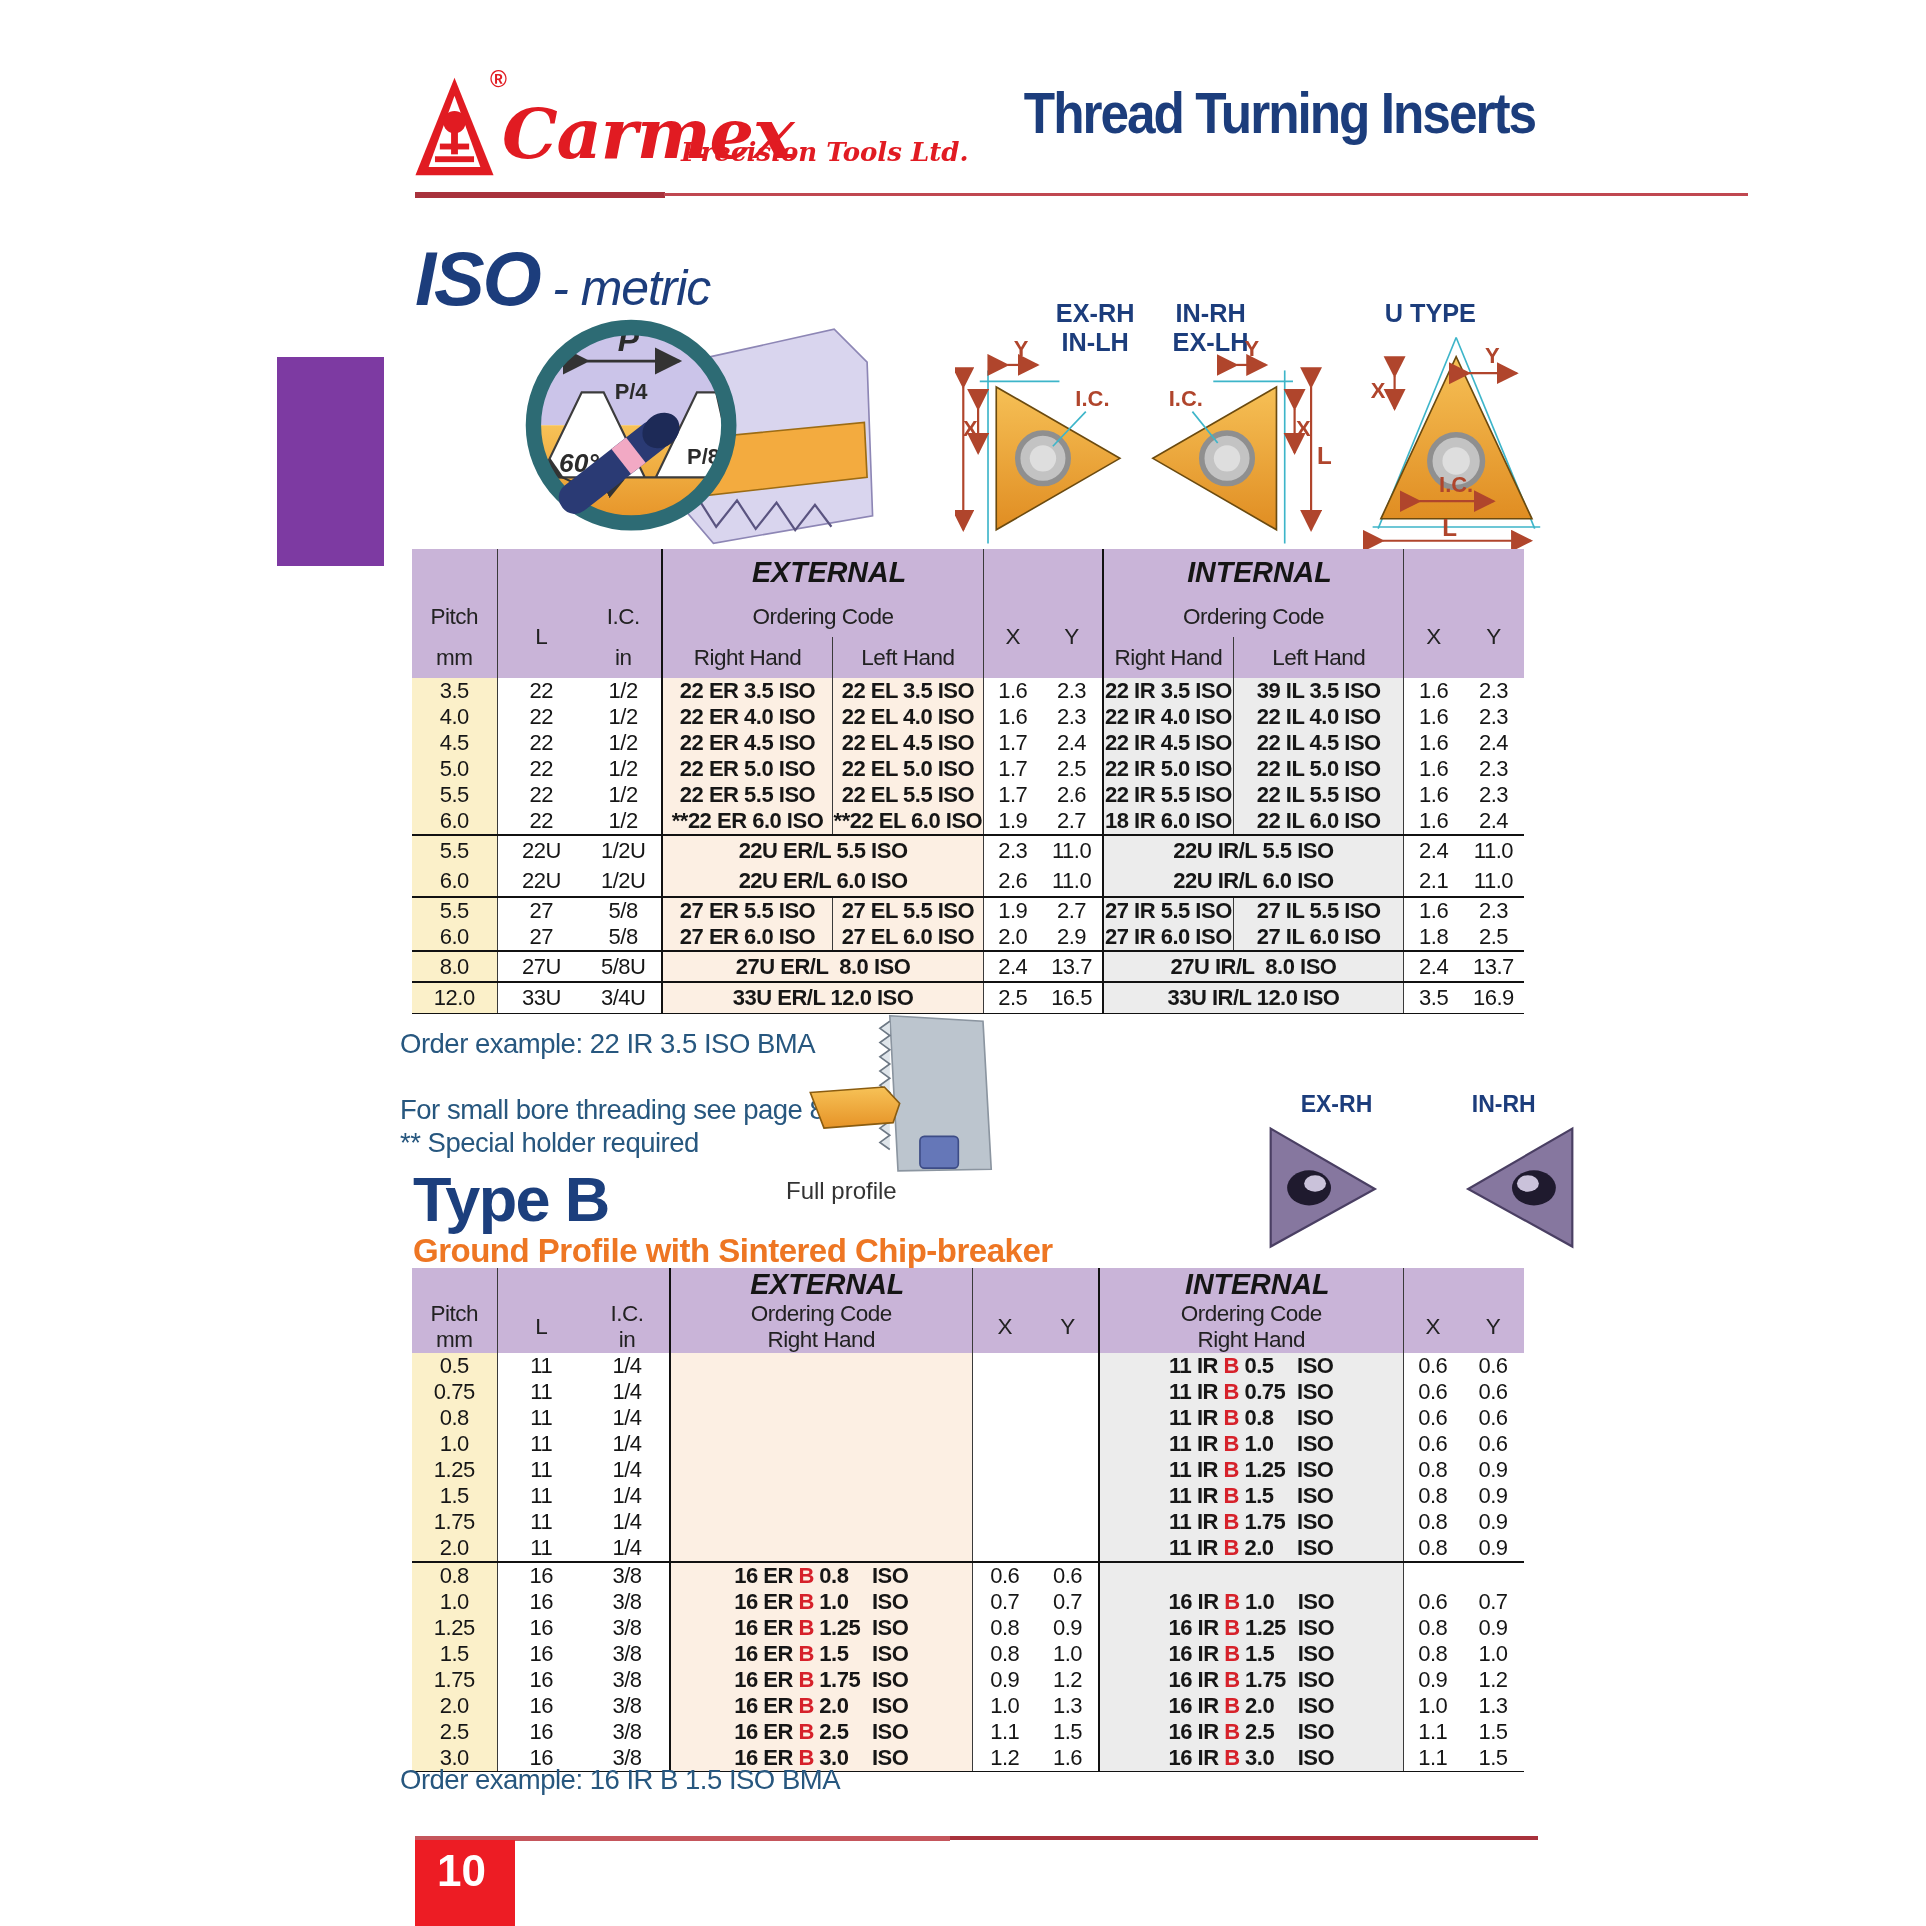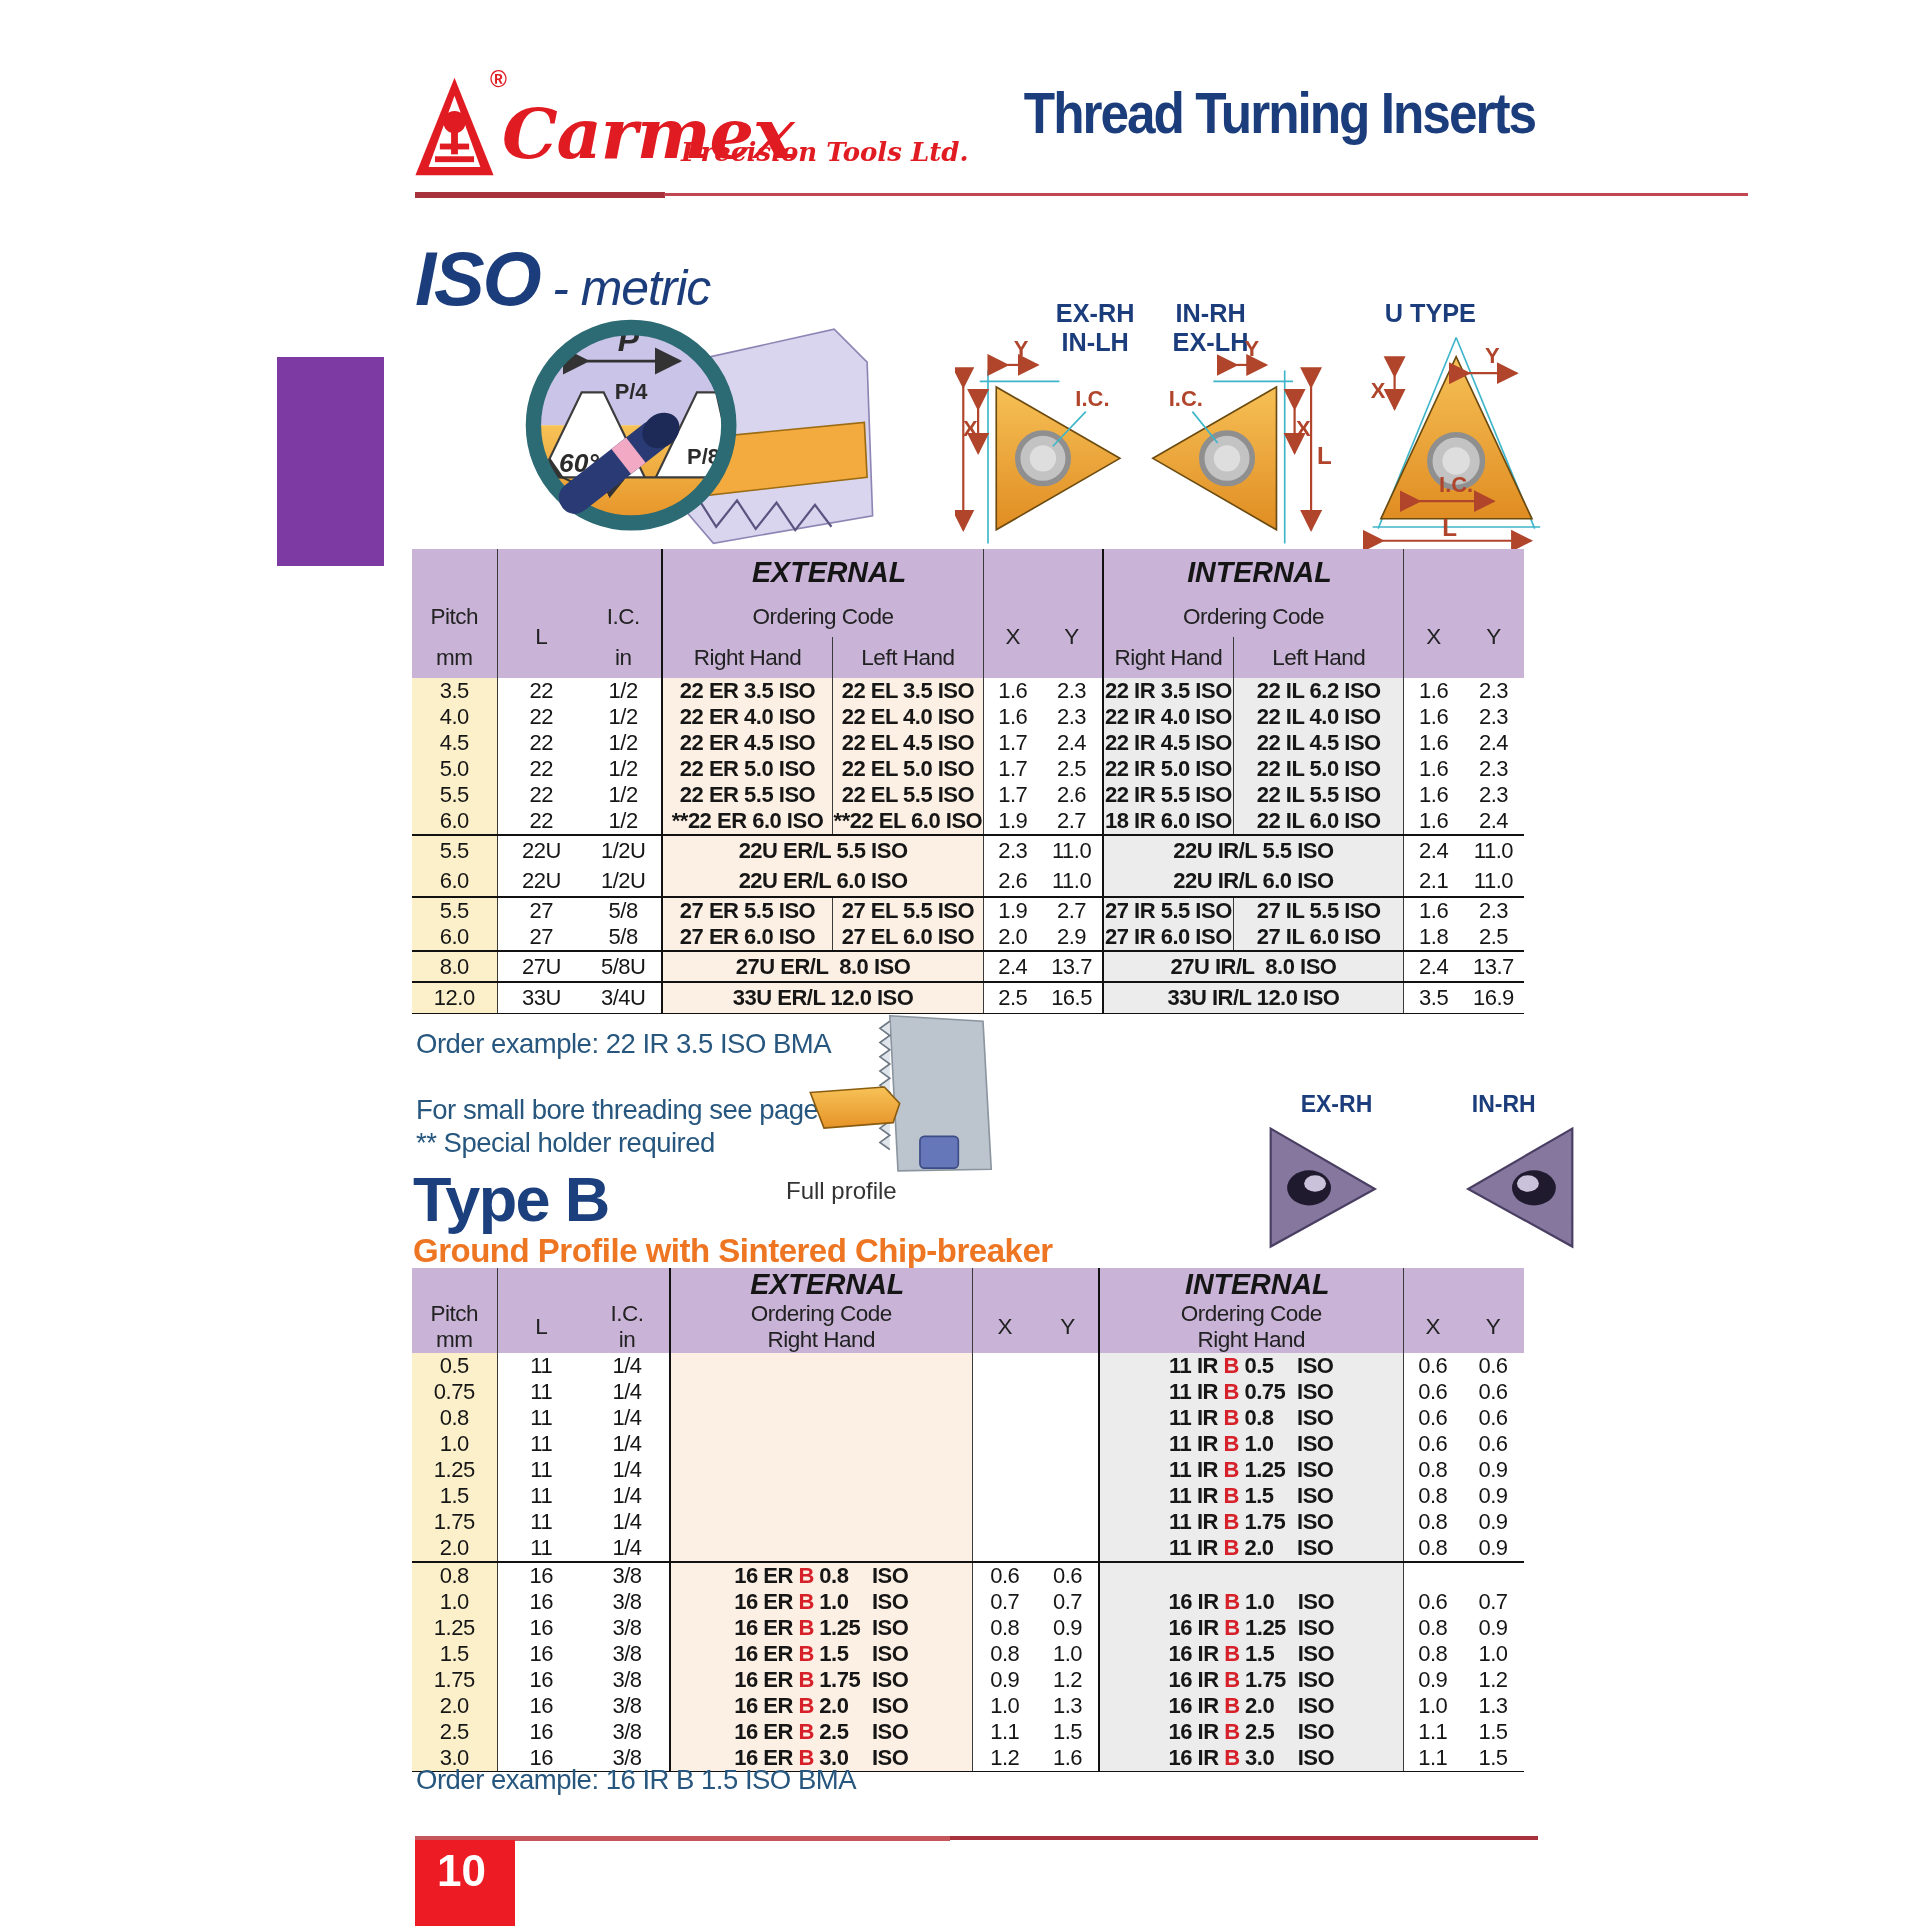--- a/index.html
+++ b/index.html
@@ -14,21 +14,21 @@
   .title{position:absolute;right:391px;top:80px;font-size:57px;font-weight:bold;color:#1c3d7c;
          letter-spacing:-2.2px;transform:scaleX(.9);transform-origin:right center;white-space:nowrap;}
   .rule-a{position:absolute;left:415px;top:192px;width:250px;height:5.5px;background:#a8323c;}
   .rule-b{position:absolute;left:664px;top:193px;width:1084px;height:3.3px;background:#c04750;}
   
   .iso-line{position:absolute;left:415px;top:235px;display:flex;align-items:baseline;color:#1c3d7c;}
   .iso-line .iso{font-size:76px;font-weight:bold;font-style:italic;letter-spacing:-2.2px;}
   .iso-line .metric{font-size:50px;font-style:italic;margin-left:13px;letter-spacing:-1.1px;}
   .purple-rect{position:absolute;left:277px;top:357px;width:107px;height:209px;background:#7d3aa2;}
   
-  .note{position:absolute;left:416px;font-size:27.5px;color:#27577f;letter-spacing:-0.5px;}
+  .note{position:absolute;left:400px;font-size:27.5px;color:#27577f;letter-spacing:-0.5px;}
   .typeb-title{position:absolute;left:413px;top:1163px;font-size:63px;font-weight:bold;
                color:#1c3f7d;letter-spacing:-1.6px;}
   .typeb-sub{position:absolute;left:413px;top:1232px;font-size:33px;font-weight:bold;
              color:#ee7623;letter-spacing:-0.5px;}
   .fp-caption{position:absolute;left:786px;top:1177px;font-size:24px;color:#333;}
   
   .twrap{position:absolute;left:412px;}
   table.t{border-collapse:collapse;table-layout:fixed;width:1112px;}
   .t th,.t td{padding:0;text-align:center;vertical-align:middle;overflow:hidden;}
   .t th{background:#c9b4d8;font-weight:normal;font-size:22.5px;color:#222;letter-spacing:-0.5px;}
@@ -230,21 +230,21 @@
         <tbody>
           <tr class="">
             <td class="pitch" colspan="1" rowspan="1">3.5</td>
             <td class="bl2" colspan="1" rowspan="1">22</td>
             <td colspan="1" rowspan="1">1/2</td>
             <td class="ext code navy bl5" colspan="1" rowspan="1">22 ER 3.5 ISO</td>
             <td class="ext code teal bl2" colspan="1" rowspan="1">22 EL 3.5 ISO</td>
             <td class="bl2" colspan="1" rowspan="1">1.6</td>
             <td colspan="1" rowspan="1">2.3</td>
             <td class="int code navy bl5" colspan="1" rowspan="1">22 IR 3.5 ISO</td>
-            <td class="int code teal bl2" colspan="1" rowspan="1">22 IL 6.2 ISO</td>
+            <td class="int code teal bl2" colspan="1" rowspan="1">39 IL 3.5 ISO</td>
             <td class="bl2" colspan="1" rowspan="1">1.6</td>
             <td colspan="1" rowspan="1">2.3</td>
           </tr>
           <tr class="">
             <td class="pitch" colspan="1" rowspan="1">4.0</td>
             <td class="bl2" colspan="1" rowspan="1">22</td>
             <td colspan="1" rowspan="1">1/2</td>
             <td class="ext code navy bl5" colspan="1" rowspan="1">22 ER 4.0 ISO</td>
             <td class="ext code teal bl2" colspan="1" rowspan="1">22 EL 4.0 ISO</td>
             <td class="bl2" colspan="1" rowspan="1">1.6</td>

